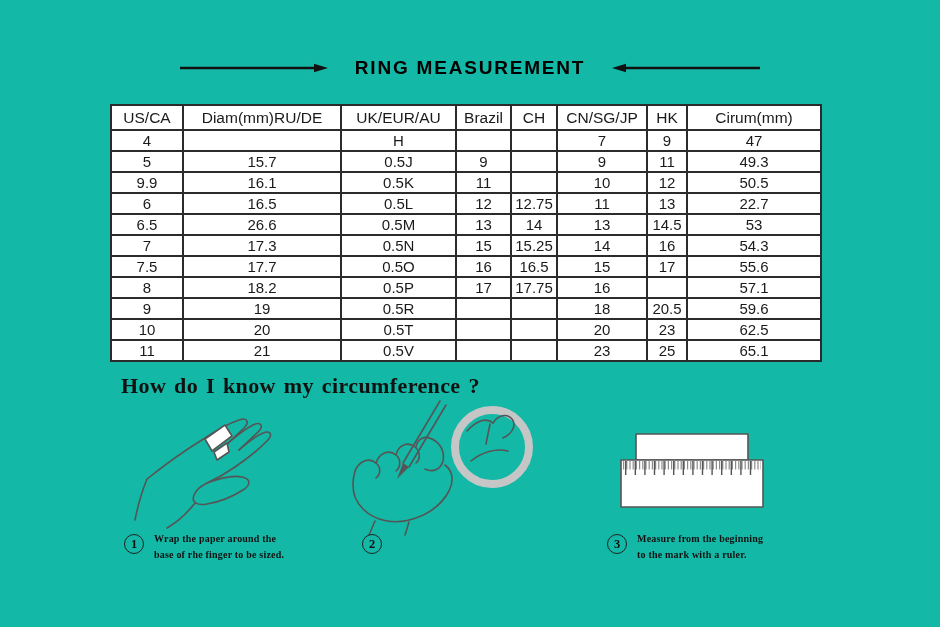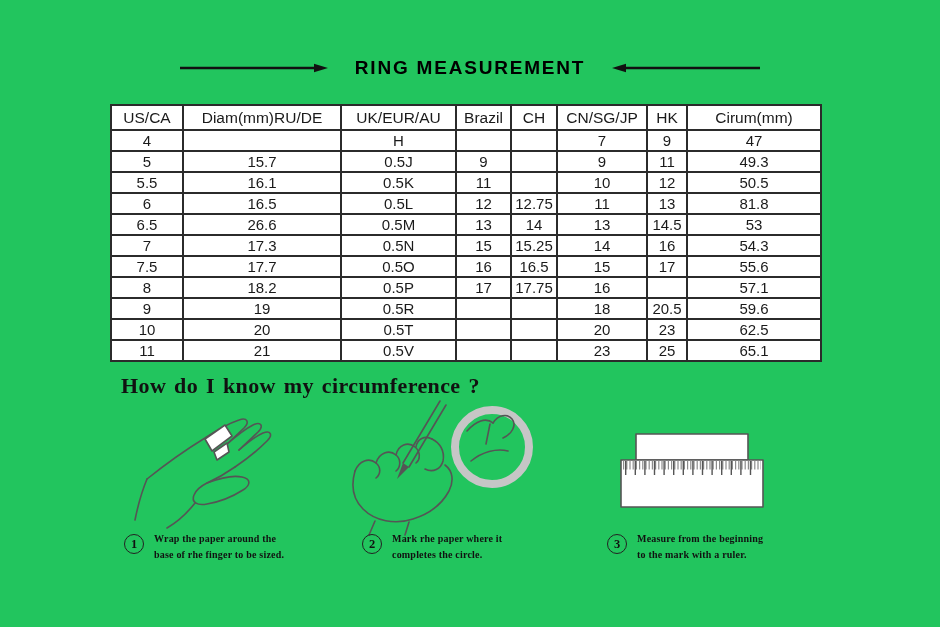--- a/index.html
+++ b/index.html
@@ -4,21 +4,21 @@
 <style>
   :root{
     --text:#1a1a1a;
     --border:#2b2b2b;
     --sketch:#555555;
     --ring-gray:#c6c6c6;
     --tick-gray:#8c8c8c;
   }
   *{margin:0;padding:0;box-sizing:border-box;}
   body{background:#ffffff;font-family:"Liberation Sans",sans-serif;}
-  .page{position:relative;width:940px;height:627px;background:#22c55e;overflow:hidden;}
+  .page{position:relative;width:940px;height:627px;background:#14b8a6;overflow:hidden;}
 
   
   .title-row{position:absolute;top:54px;left:0;width:940px;height:28px;
     display:flex;align-items:center;justify-content:center;gap:26px;}
   .page-title{font-family:"Liberation Sans",sans-serif;font-size:19px;font-weight:bold;
     letter-spacing:1.8px;color:#000;white-space:nowrap;}
   .arrow-line{display:block;}
 
   
   table.size-table{position:absolute;left:110px;top:104px;width:710px;
@@ -106,38 +106,38 @@
           <td>5</td>
           <td>15.7</td>
           <td>0.5J</td>
           <td>9</td>
           <td></td>
           <td>9</td>
           <td>11</td>
           <td>49.3</td>
         </tr>
         <tr>
-          <td>5.5</td>
+          <td>9.9</td>
           <td>16.1</td>
           <td>0.5K</td>
           <td>11</td>
           <td></td>
           <td>10</td>
           <td>12</td>
           <td>50.5</td>
         </tr>
         <tr>
           <td>6</td>
           <td>16.5</td>
           <td>0.5L</td>
           <td>12</td>
           <td>12.75</td>
           <td>11</td>
           <td>13</td>
-          <td>81.8</td>
+          <td>22.7</td>
         </tr>
         <tr>
           <td>6.5</td>
           <td>26.6</td>
           <td>0.5M</td>
           <td>13</td>
           <td>14</td>
           <td>13</td>
           <td>14.5</td>
           <td>53</td>
@@ -247,24 +247,20 @@
 
   <div class="caption cap1">
     <div class="step-num">1</div>
     <div class="cap-text">
       <span>Wrap the paper around the</span><br>
       <span>base of rhe finger to be sized.</span>
     </div>
   </div>
   <div class="caption cap2">
     <div class="step-num">2</div>
-    <div class="cap-text">
-      <span>Mark rhe paper where it</span><br>
-      <span>completes the circle.</span>
-    </div>
   </div>
   <div class="caption cap3">
     <div class="step-num">3</div>
     <div class="cap-text">
       <span>Measure from the beginning</span><br>
       <span>to the mark with a ruler.</span>
     </div>
   </div>
 
 </div>

